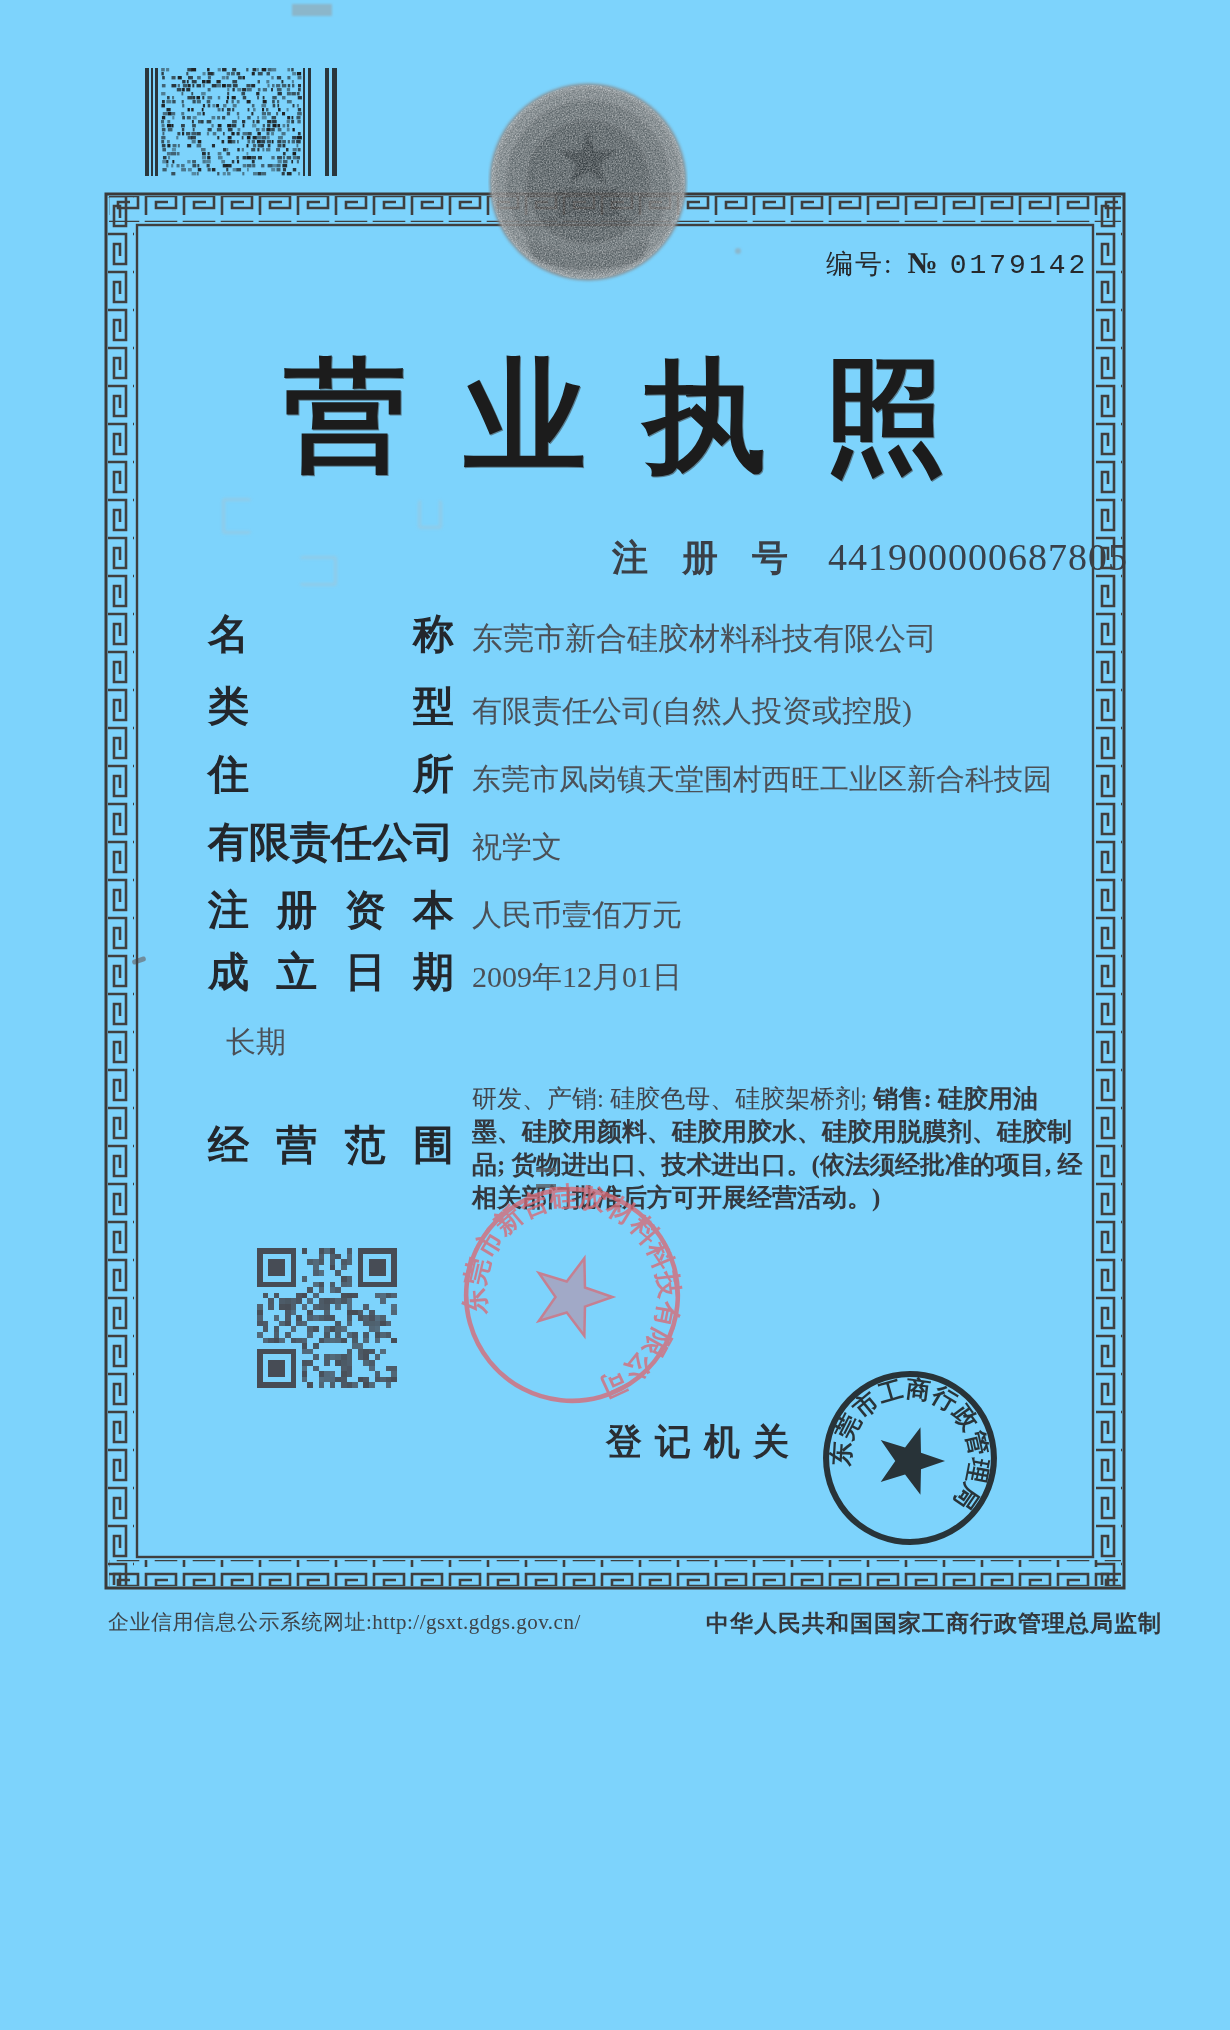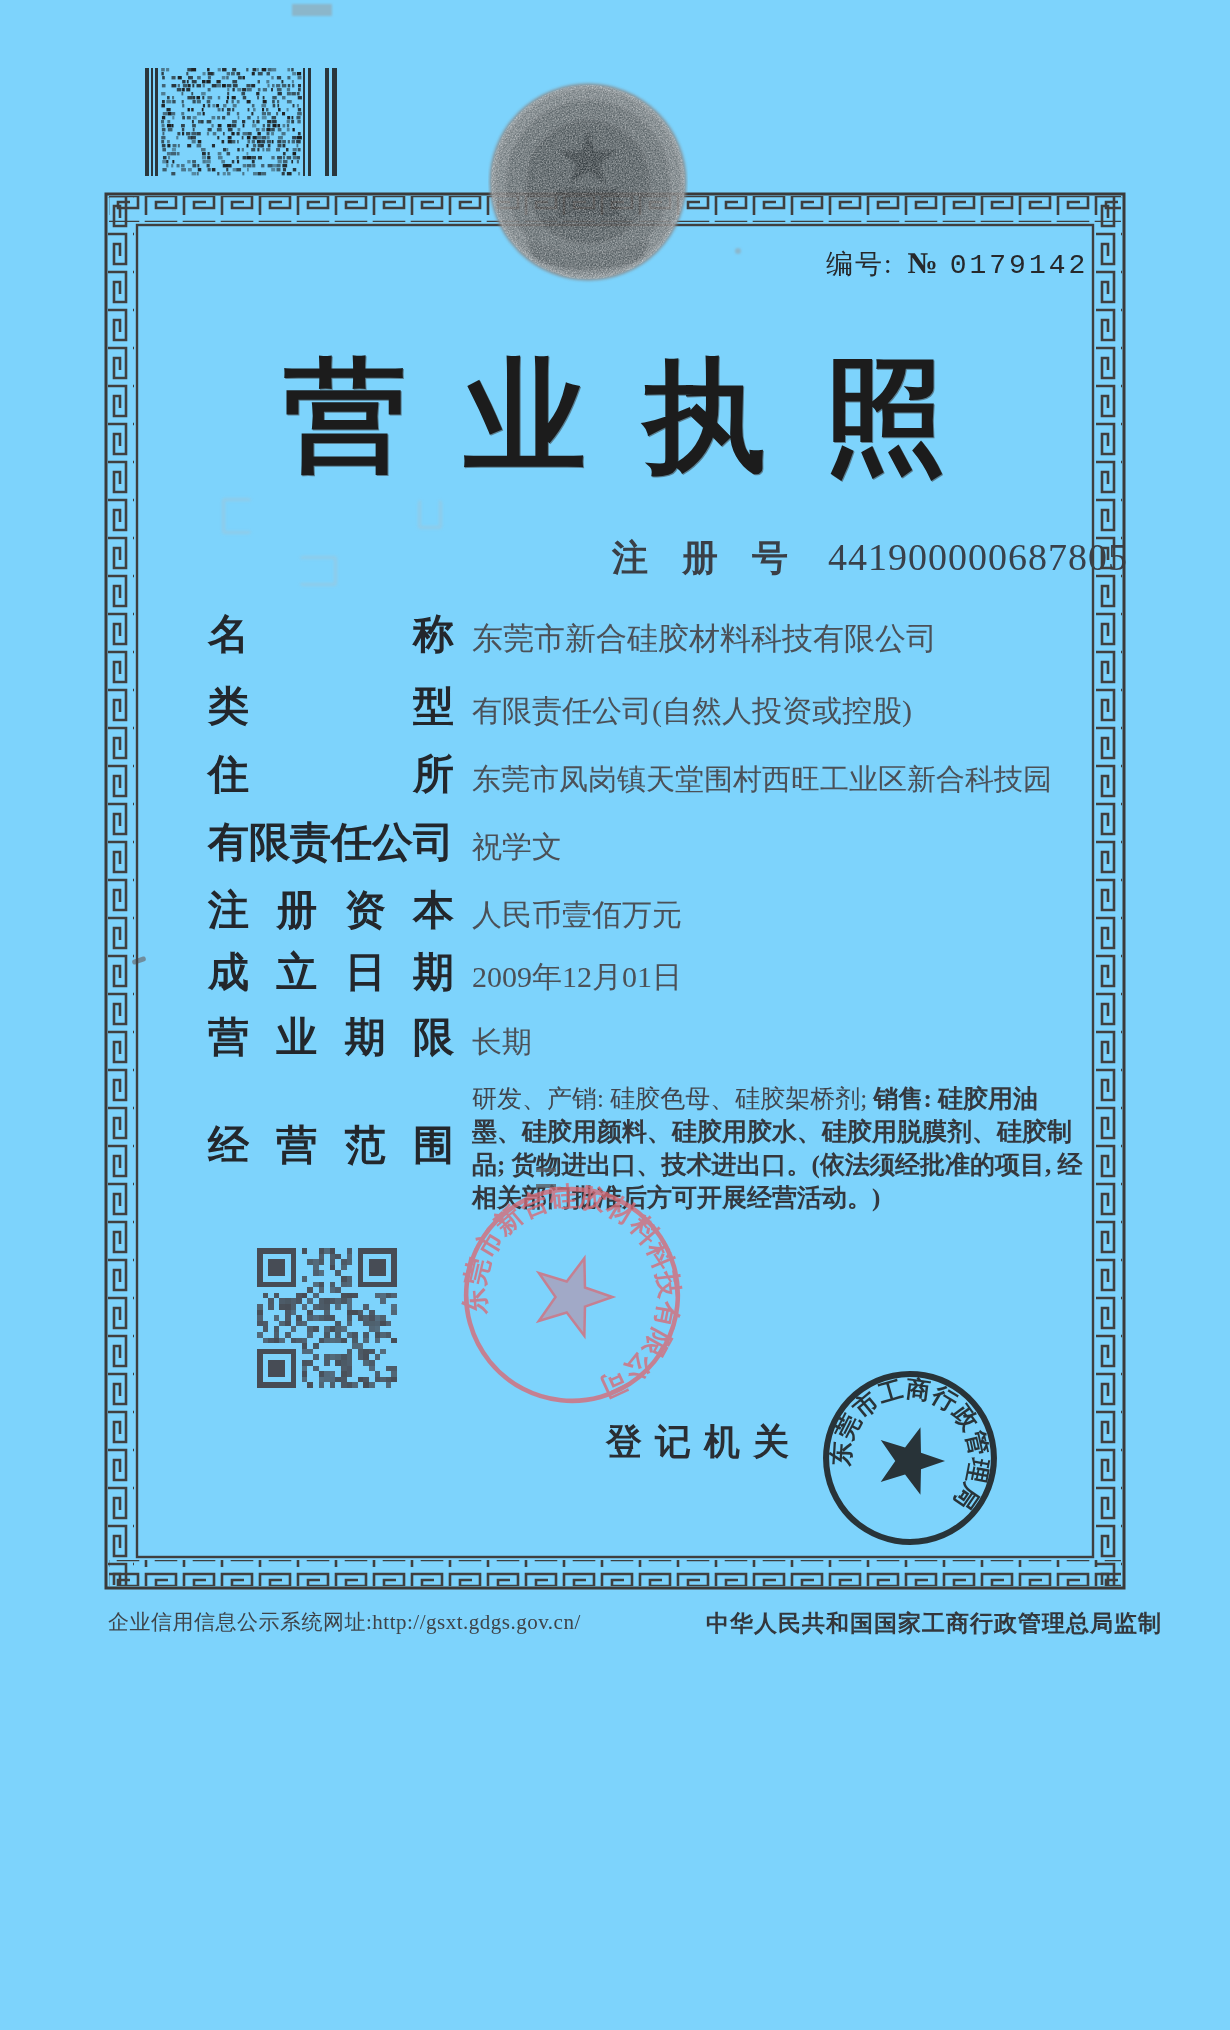--- a/index.html
+++ b/index.html
@@ -562,21 +562,20 @@
   </div>
   <div class="frow" style="top:882px">
     <div class="flabel">注册资本</div>
     <div class="fvalue">人民币壹佰万元</div>
   </div>
   <div class="frow" style="top:944px">
     <div class="flabel">成立日期</div>
     <div class="fvalue">2009年12月01日</div>
   </div>
   <div class="frow" style="top:1009px">
-    <div class="flabel">营业期限</div>
     <div class="fvalue">长期</div>
   </div>
   <div class="frow" id="row-scope" style="top:1076px;height:auto">
     <div class="flabel">经营范围</div>
     <div class="fvalue"><span>研发、产销: 硅胶色母、硅胶架桥剂; </span><span class="seg-bold">销售: 硅胶用油墨、硅胶用颜料、硅胶用胶水、硅胶用脱膜剂、硅胶制品; 货物进出口、技术进出口。(依法须经批准的项目, 经相关部门批准后方可开展经营活动。)</span></div>
   </div>
 
   <div id="dot-mark" class="abs"></div>
   <div id="equals-mark" class="abs"></div>
 

